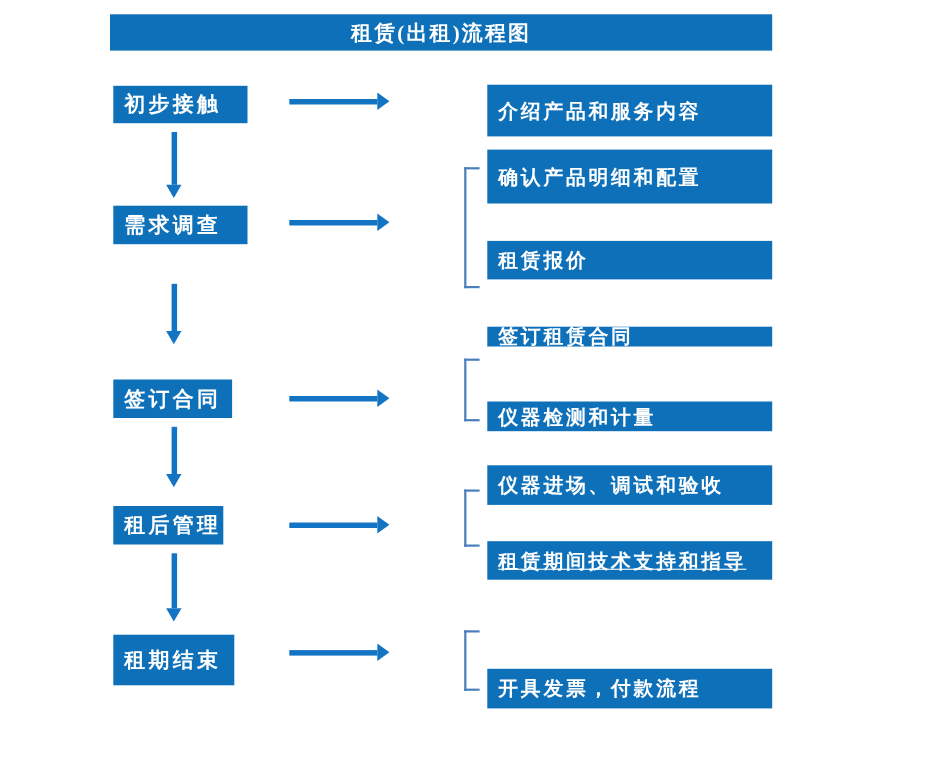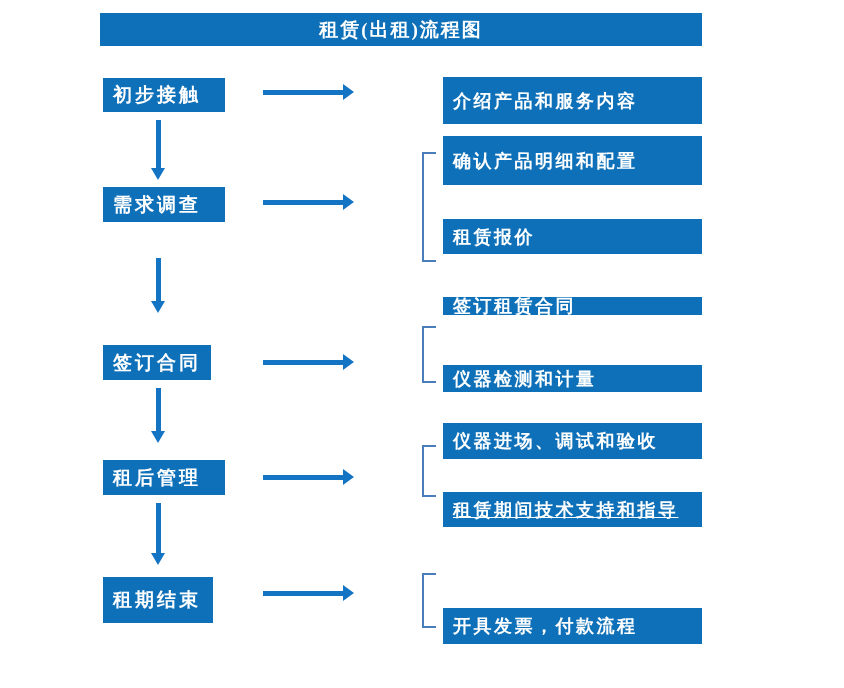--- a/index.html
+++ b/index.html
@@ -15,21 +15,21 @@
     display:flex; align-items:center;
   }
   .title-bar { left:100px; top:13px; width:602px; height:33px;
     justify-content:center; font-size:19px; letter-spacing:2px; }
   .stage { font-size:19px; letter-spacing:3px; padding-left:10px; }
   .detail { left:443px; width:259px; font-size:18px; letter-spacing:2.5px; padding-left:10px; white-space:nowrap; }
   
   .s0 { left:103px; top:78px;  width:122px; height:34px; }
   .s1 { left:103px; top:187px; width:122px; height:35px; }
   .s2 { left:103px; top:345px; width:108px; height:35px; }
-  .s3 { left:103px; top:460px; width:122px; height:35px; }
+  .s3 { left:103px; top:460px; width:100px; height:35px; }
   .s4 { left:103px; top:577px; width:110px; height:46px; }
   
   .r0 { top:77px;  height:47px;text-align:right; }
   .r1 { top:136px; height:49px; }
   .r2 { top:187px; height:35px;margin-top:32px; }
   .r3 { top:245px; height:35px; }
   .r4 { top:297px; height:18px;text-align:right; }
   .r5 { top:365px; height:27px; }
   .r6 { top:423px; height:36px; }
   .r7 { top:492px; height:35px;text-decoration:underline; }

